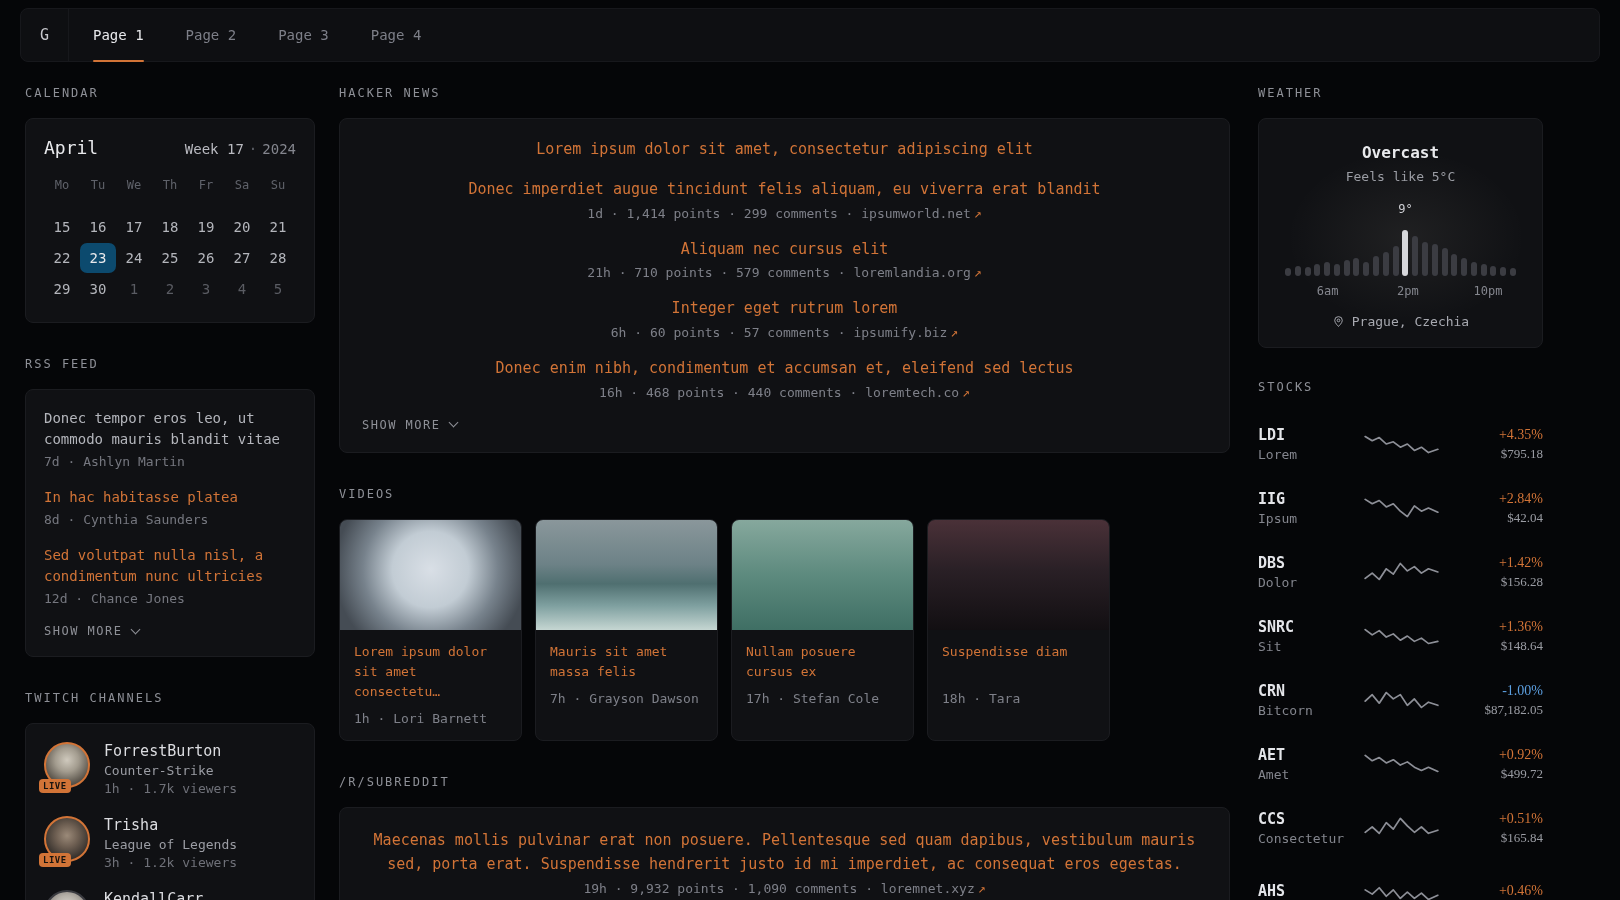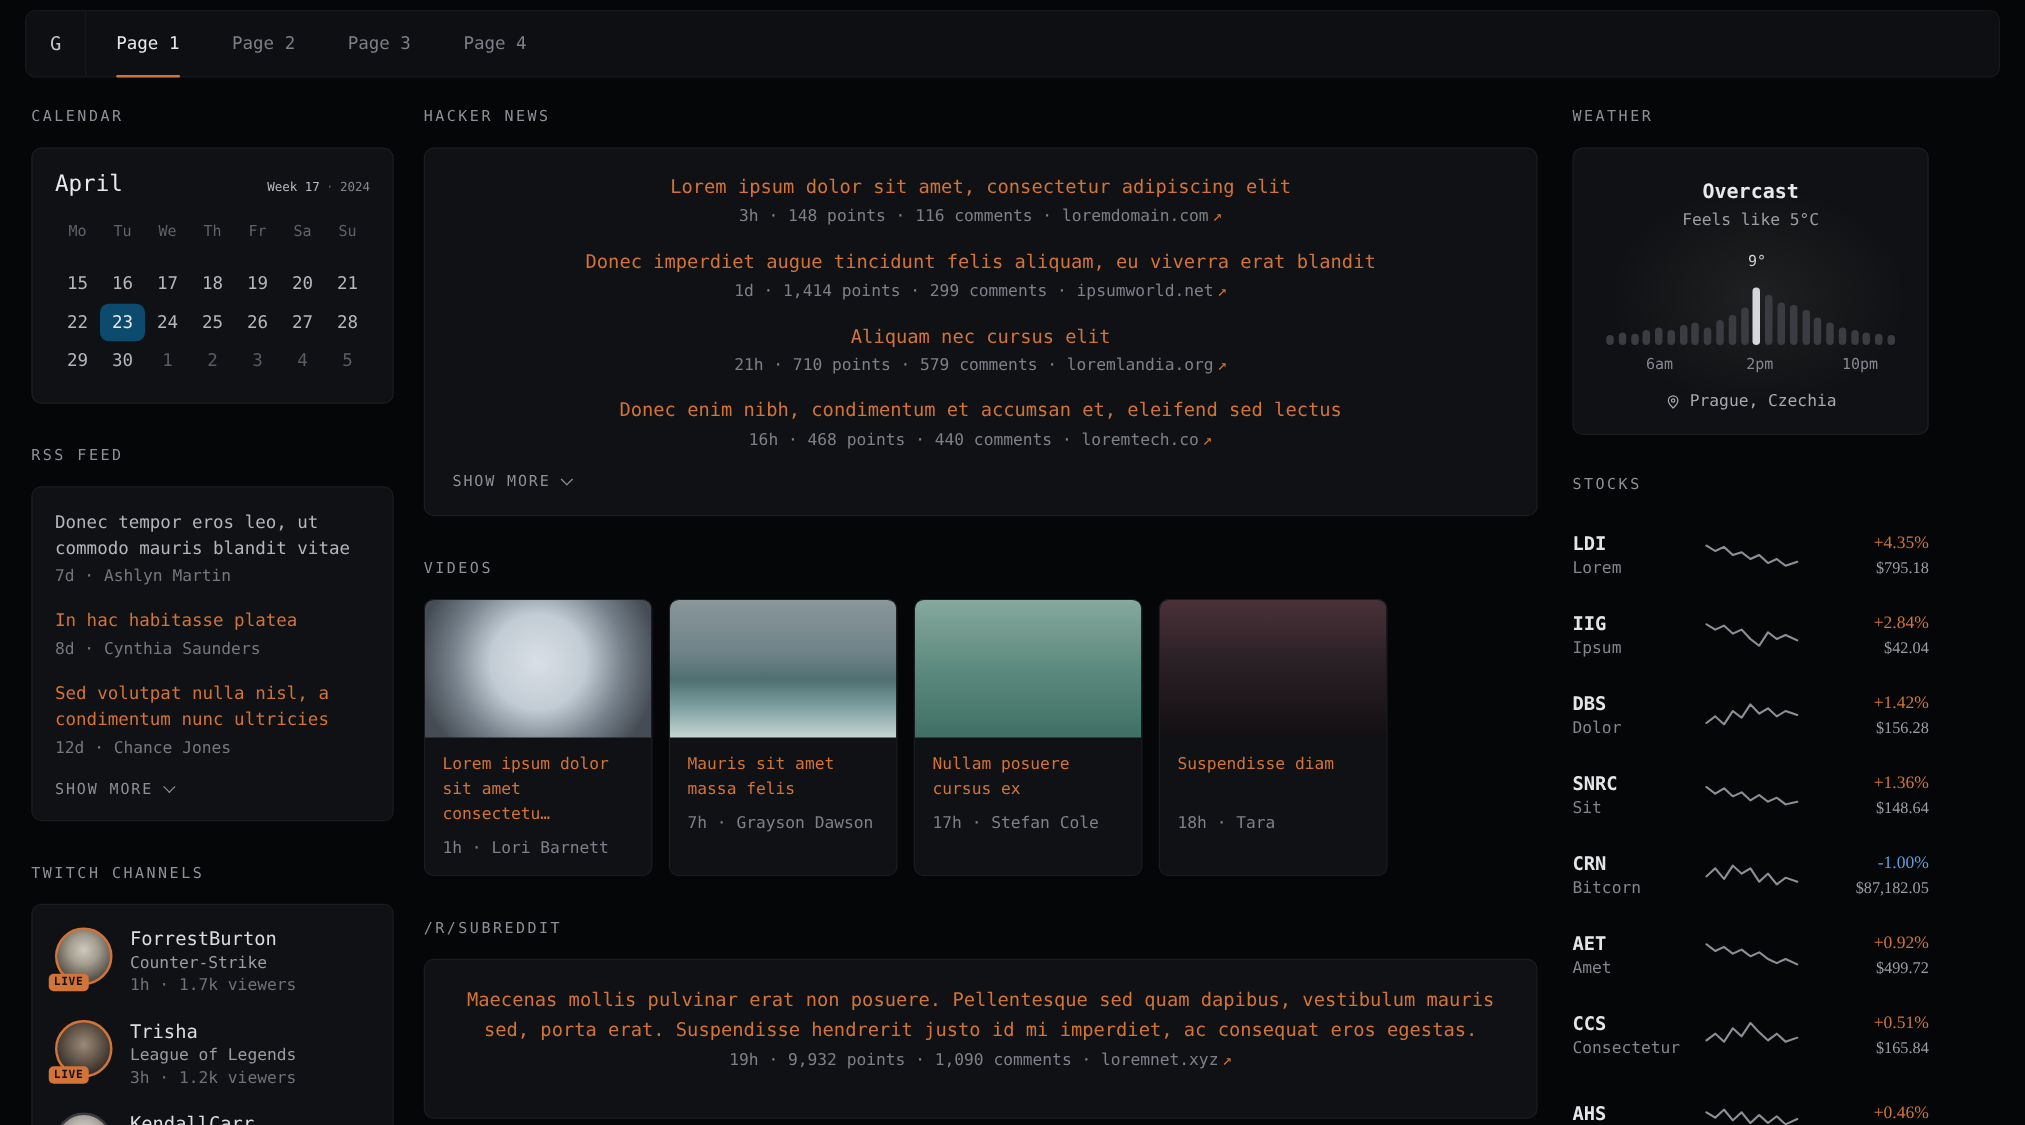--- a/index.html
+++ b/index.html
@@ -24,21 +24,21 @@
   .col-left{width:290px;flex:none;}
   .col-mid{width:891px;flex:none;margin-left:24px;}
   .col-right{width:285px;flex:none;margin-left:28px;}
   .section{margin-bottom:34px;}
   .sec-title{font-size:12px;letter-spacing:2px;color:#8e9097;margin-bottom:18px;}
   .card{background:#101114;border:1px solid #1b1c20;border-radius:8px;padding:18px;}
 
   
   .cal-head{display:flex;justify-content:space-between;align-items:baseline;}
   .cal-month{font-size:18px;color:#e8e9ec;}
-  .cal-week{font-size:10px;color:#b9bac0;}
+  .cal-week{font-size:14px;color:#b9bac0;}
   .cal-week .sep{color:#5f626a;margin:0 5px;}
   .cal-week .yr{color:#84868e;}
   .cal-grid{display:grid;grid-template-columns:repeat(7,1fr);margin-top:14px;row-gap:1px;}
   .cal-dow{font-size:12px;color:#5f626a;text-align:center;height:26px;line-height:26px;}
   .cal-day{font-size:14px;color:#b4b6bc;text-align:center;height:30px;line-height:30px;border-radius:7px;}
   .cal-day.muted{color:#5a5c63;}
   .cal-day.today{background:#0c4a6e;color:#e8e9ec;}
 
   
   .rss-item{margin-bottom:18px;}
@@ -231,42 +231,45 @@
   </div>
 
   <div class="col-mid">
 
     <div class="section">
       <div class="sec-title">HACKER NEWS</div>
       <div class="card feed-card">
 
         <div class="hn-item">
           <a class="hn-title">Lorem ipsum dolor sit amet, consectetur adipiscing elit</a>
-          <div class="hn-meta">
-            <span>3h · 148 points · 116 comments ·</span>
-            <a class="hn-domain"><span>loremdomain.com</span><span class="arrow">↗</span></a>
-          </div>
         </div>
 
         <div class="hn-item">
           <a class="hn-title">Donec imperdiet augue tincidunt felis aliquam, eu viverra erat blandit</a>
           <div class="hn-meta">
             <span>1d · 1,414 points · 299 comments ·</span>
             <a class="hn-domain"><span>ipsumworld.net</span><span class="arrow">↗</span></a>
           </div>
         </div>
 
         <div class="hn-item">
           <a class="hn-title">Aliquam nec cursus elit</a>
           <div class="hn-meta">
             <span>21h · 710 points · 579 comments ·</span>
             <a class="hn-domain"><span>loremlandia.org</span><span class="arrow">↗</span></a>
           </div>
         </div>
 
+        <div class="hn-item">
+          <a class="hn-title">Integer eget rutrum lorem</a>
+          <div class="hn-meta">
+            <span>6h · 60 points · 57 comments ·</span>
+            <a class="hn-domain"><span>ipsumify.biz</span><span class="arrow">↗</span></a>
+          </div>
+        </div>
 
         <div class="hn-item">
           <a class="hn-title">Donec enim nibh, condimentum et accumsan et, eleifend sed lectus</a>
           <div class="hn-meta">
             <span>16h · 468 points · 440 comments ·</span>
             <a class="hn-domain"><span>loremtech.co</span><span class="arrow">↗</span></a>
           </div>
         </div>
 
         <div class="show-more">

